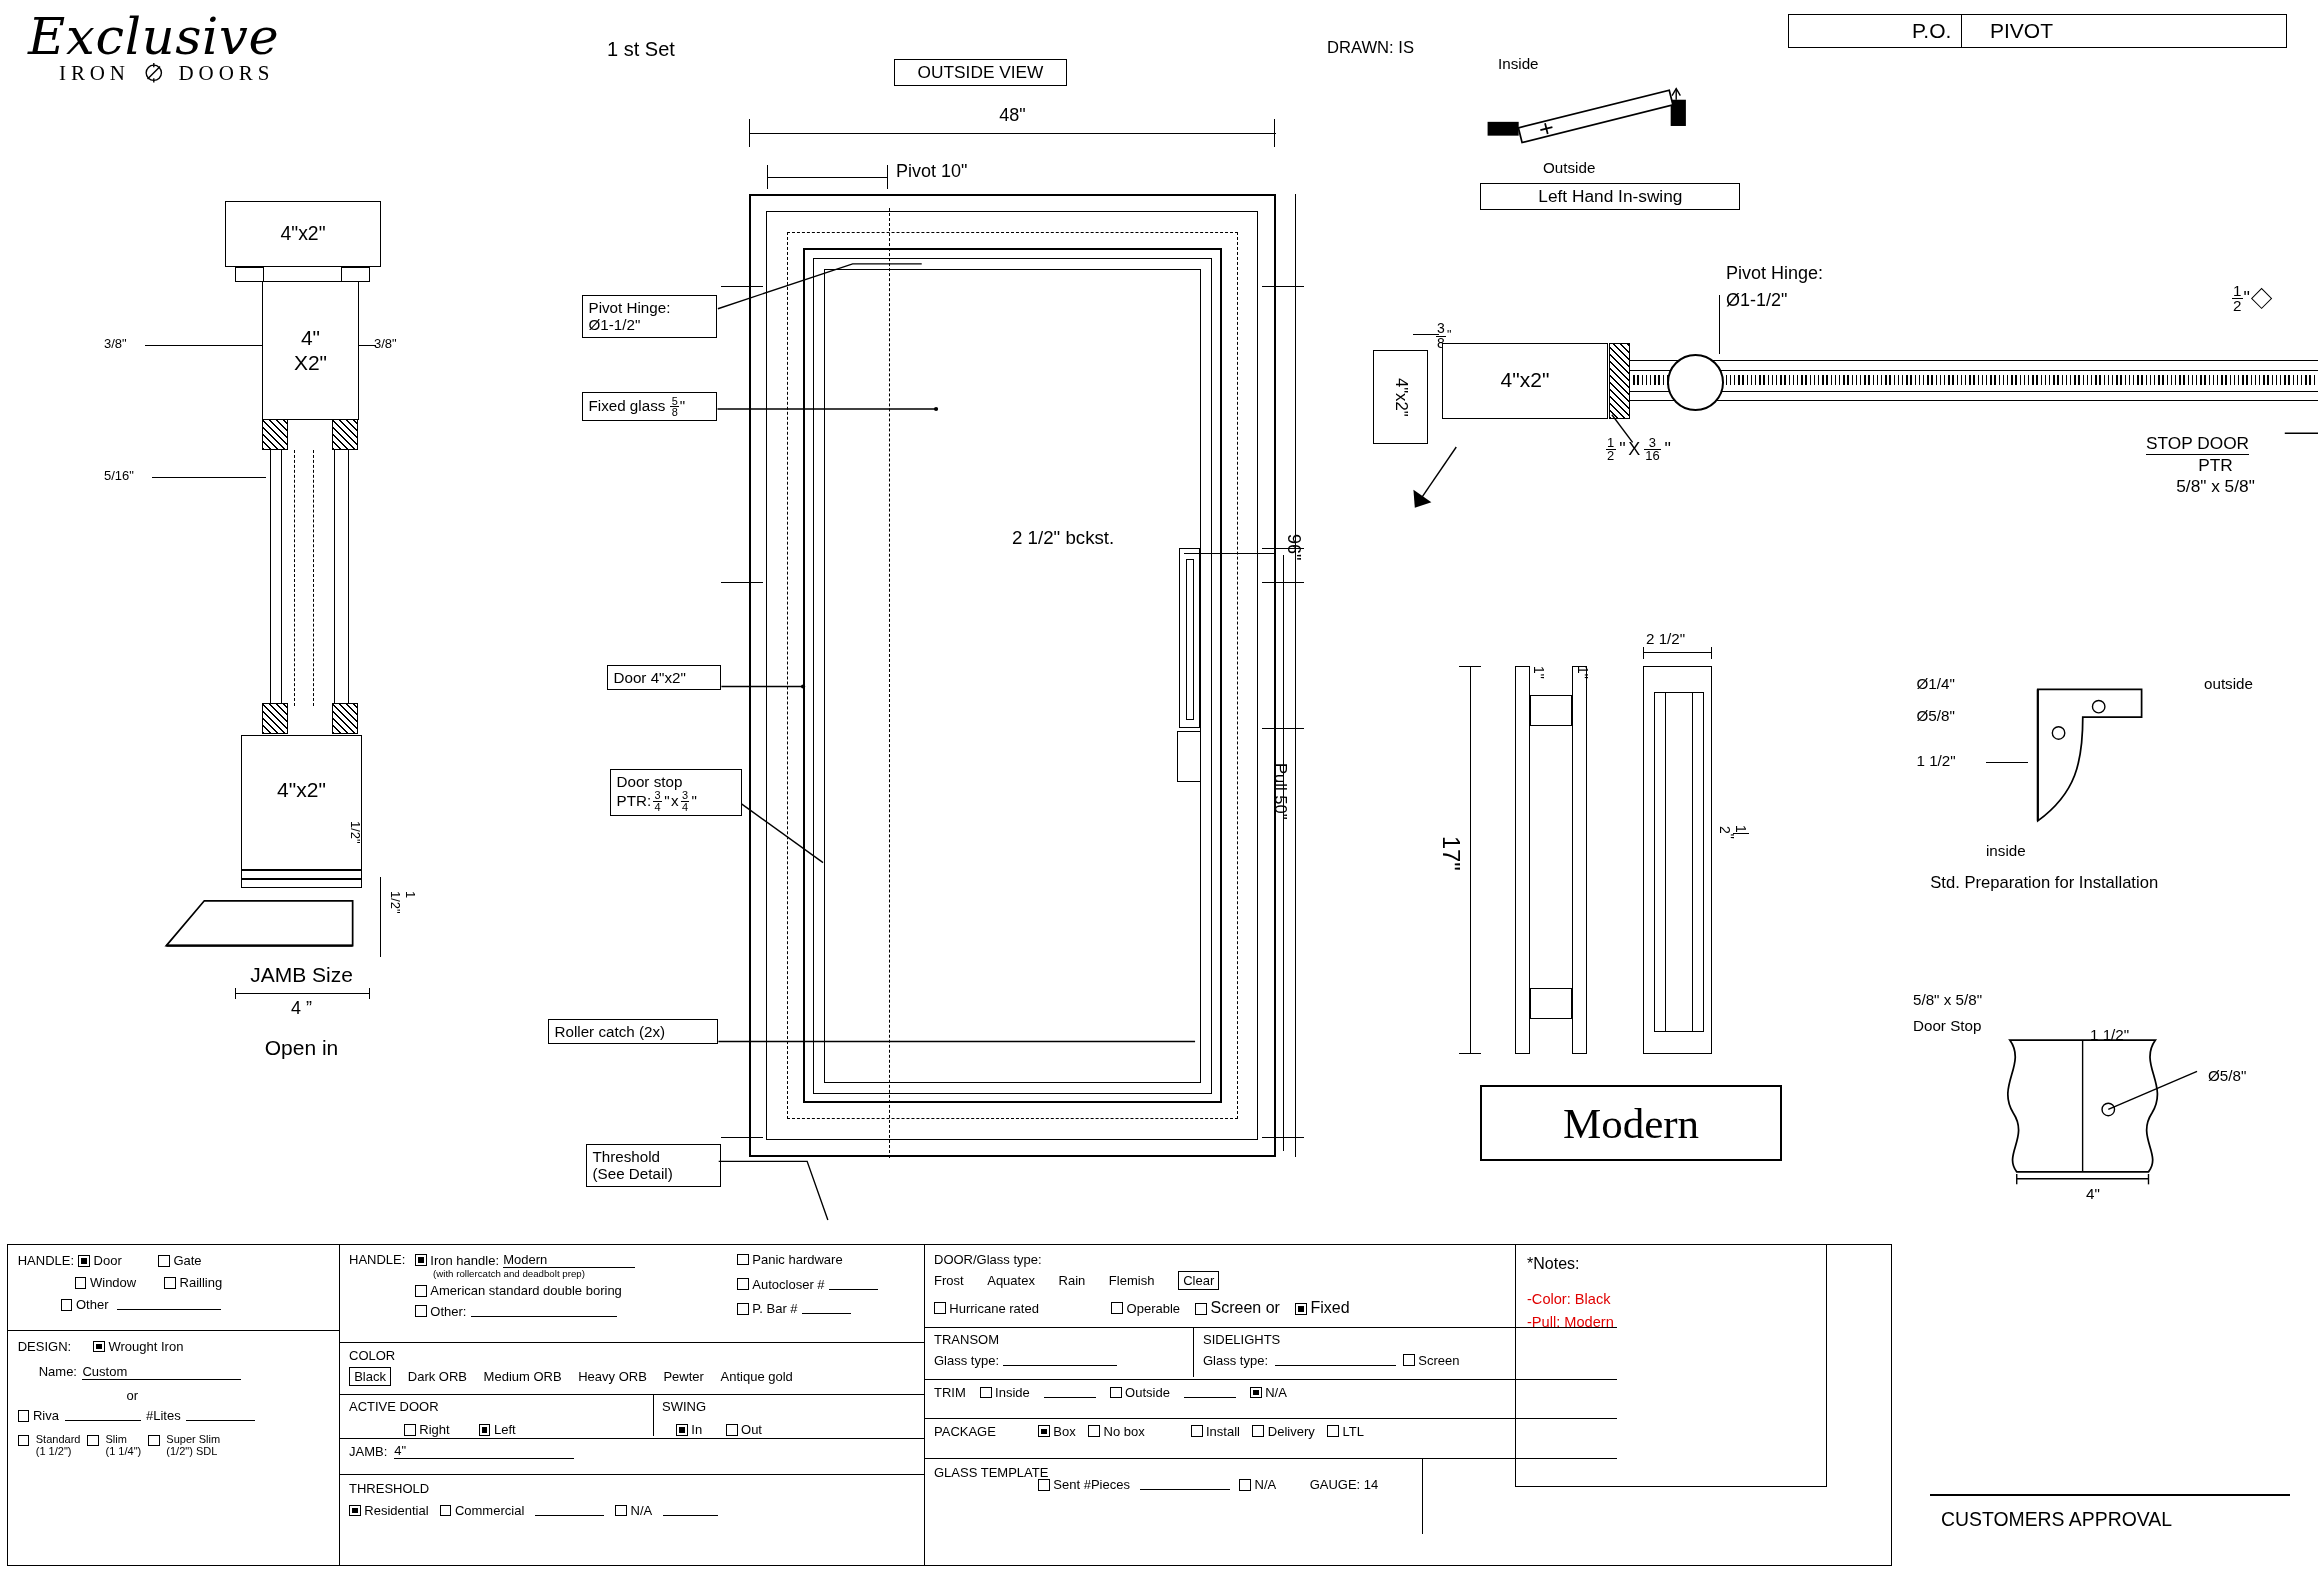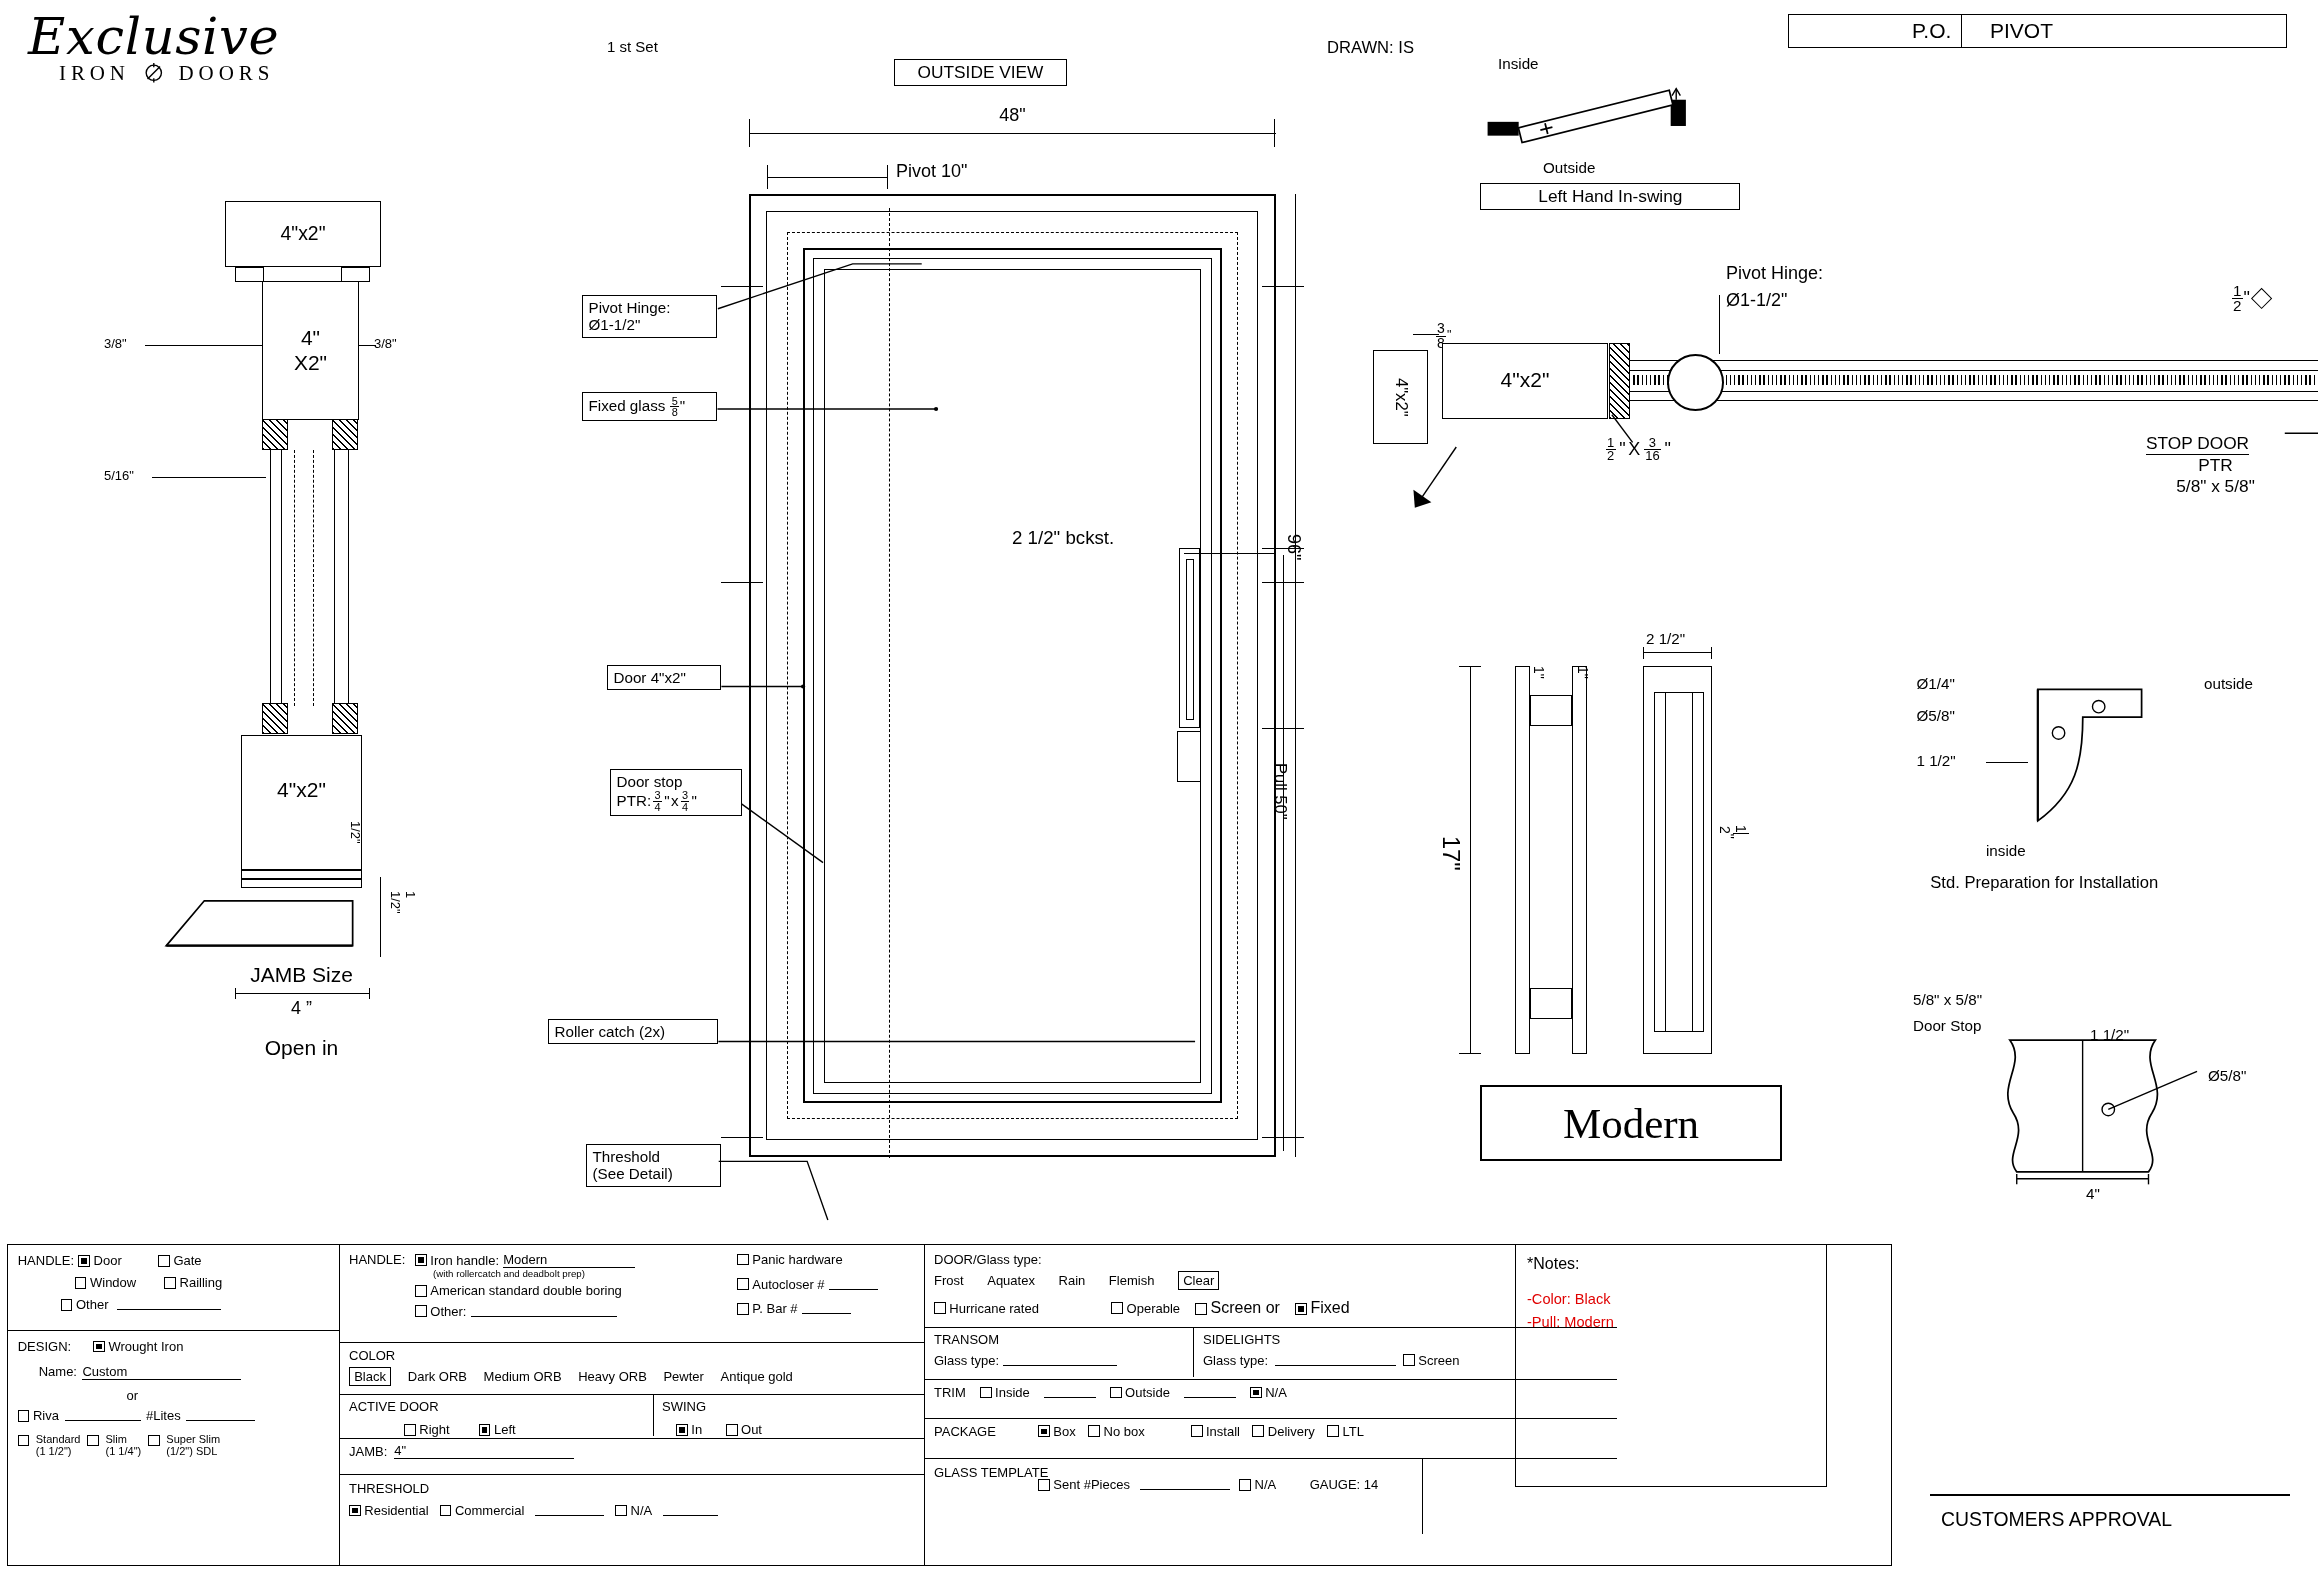--- a/index.html
+++ b/index.html
@@ -60,21 +60,21 @@
       <span class="logo-sub">IRON</span>
       <svg width="23.6" height="23.6" viewBox="0 0 34 34">
         <circle cx="17" cy="17" r="11" fill="none" stroke="#000" stroke-width="2"></circle>
         <path d="M8 26 L26 8" stroke="#000" stroke-width="2"></path>
         <path d="M17 3 L17 9 M17 25 L17 31" stroke="#000" stroke-width="2"></path>
       </svg>
       <span class="logo-sub">DOORS</span>
     </div>
   </div>
 
-  <div class="abs txt" style="left:607px; top:38px; font-size:15px;">1 st Set</div>
+  <div class="abs txt" style="left:607px; top:38px; font-size:20px;">1 st Set</div>
 
   <div class="abs lbl center" style="left:894px; top:59px; width:173px; font-size:17.3px;">OUTSIDE VIEW</div>
 
   <div class="abs txt" style="left:1327px; top:38px; font-size:16.6px;">DRAWN: IS</div>
 
   <table class="po-table abs" style="left:1788px; top:14px; width:499px;">
     <tbody>
         <tr>
       <td style="width:173px; text-align:right;">P.O.</td>
       <td style="padding-left:28px;">PIVOT</td>

